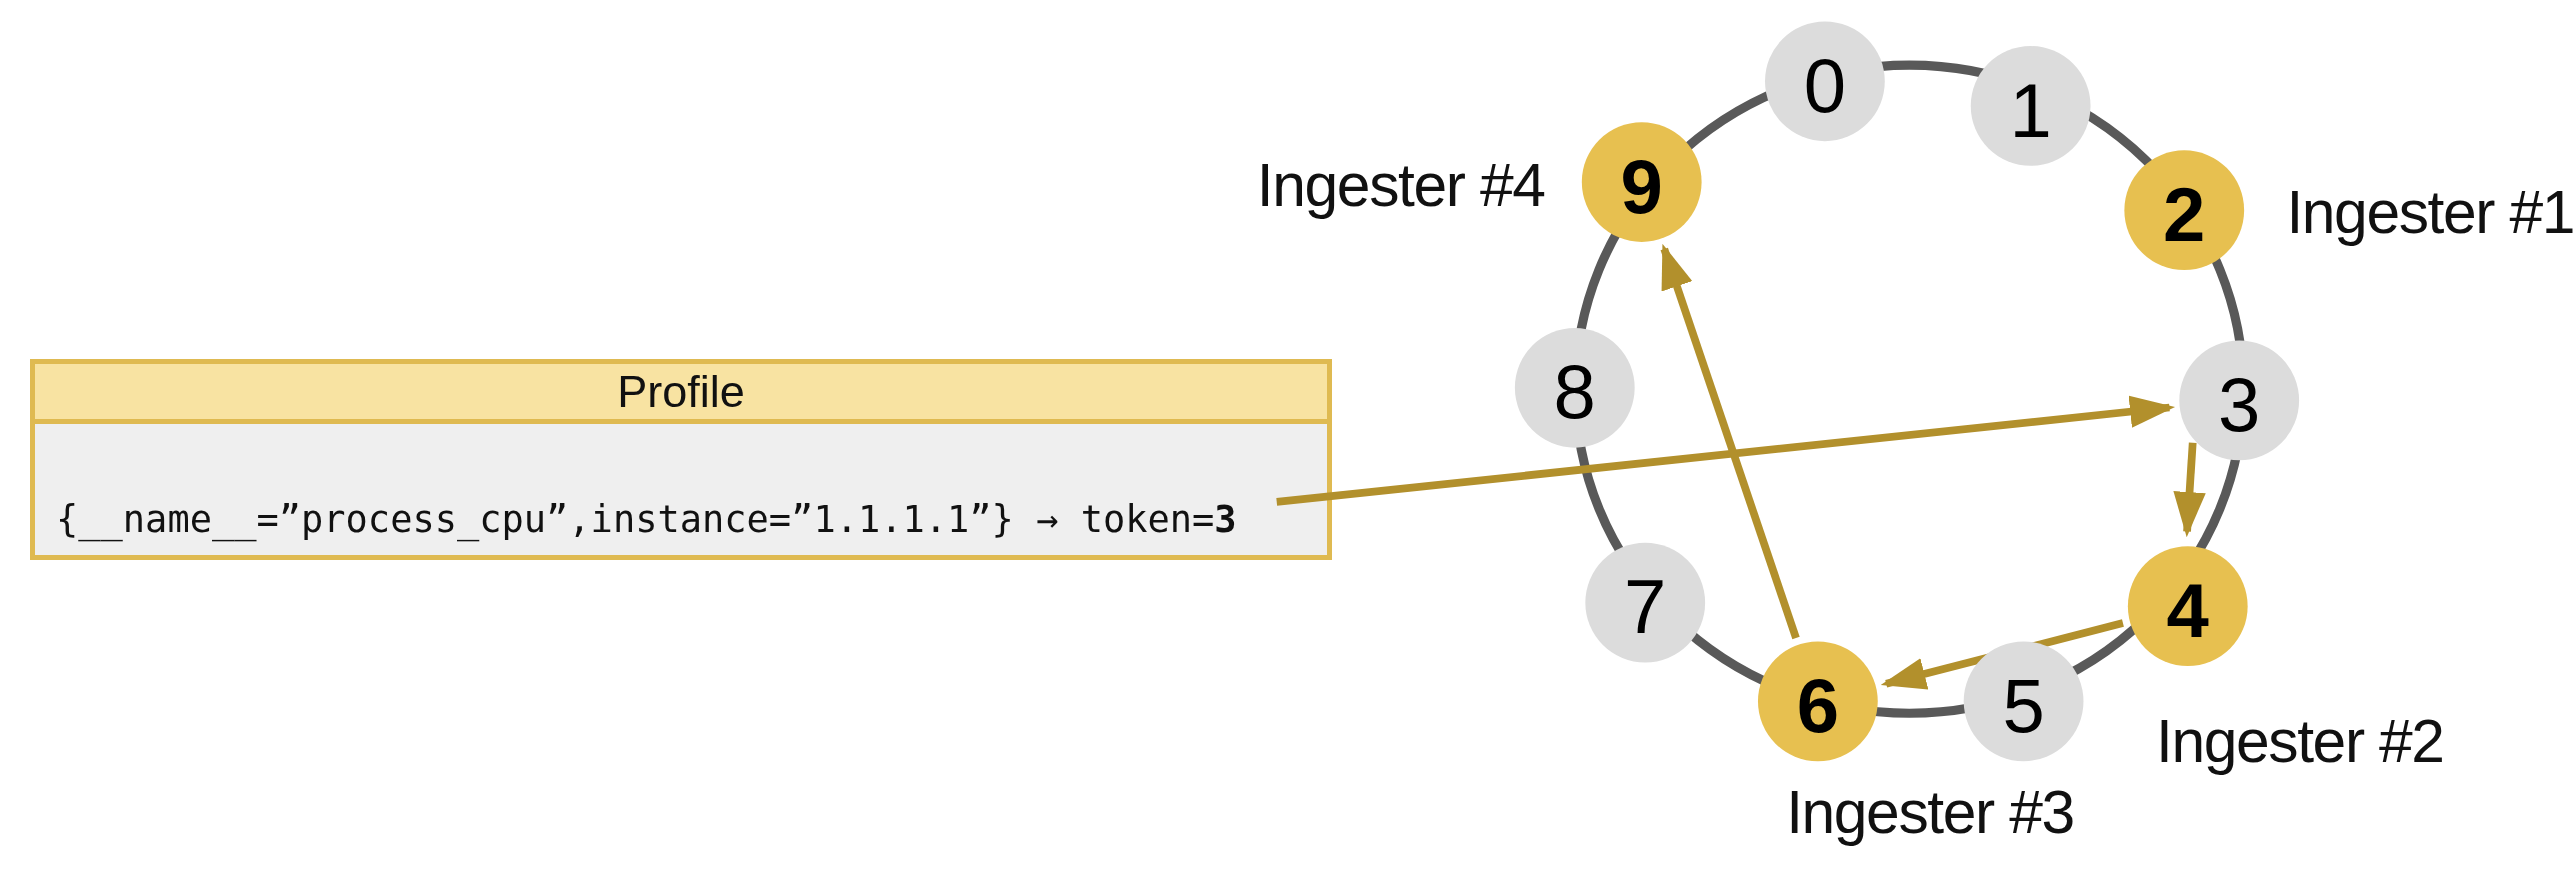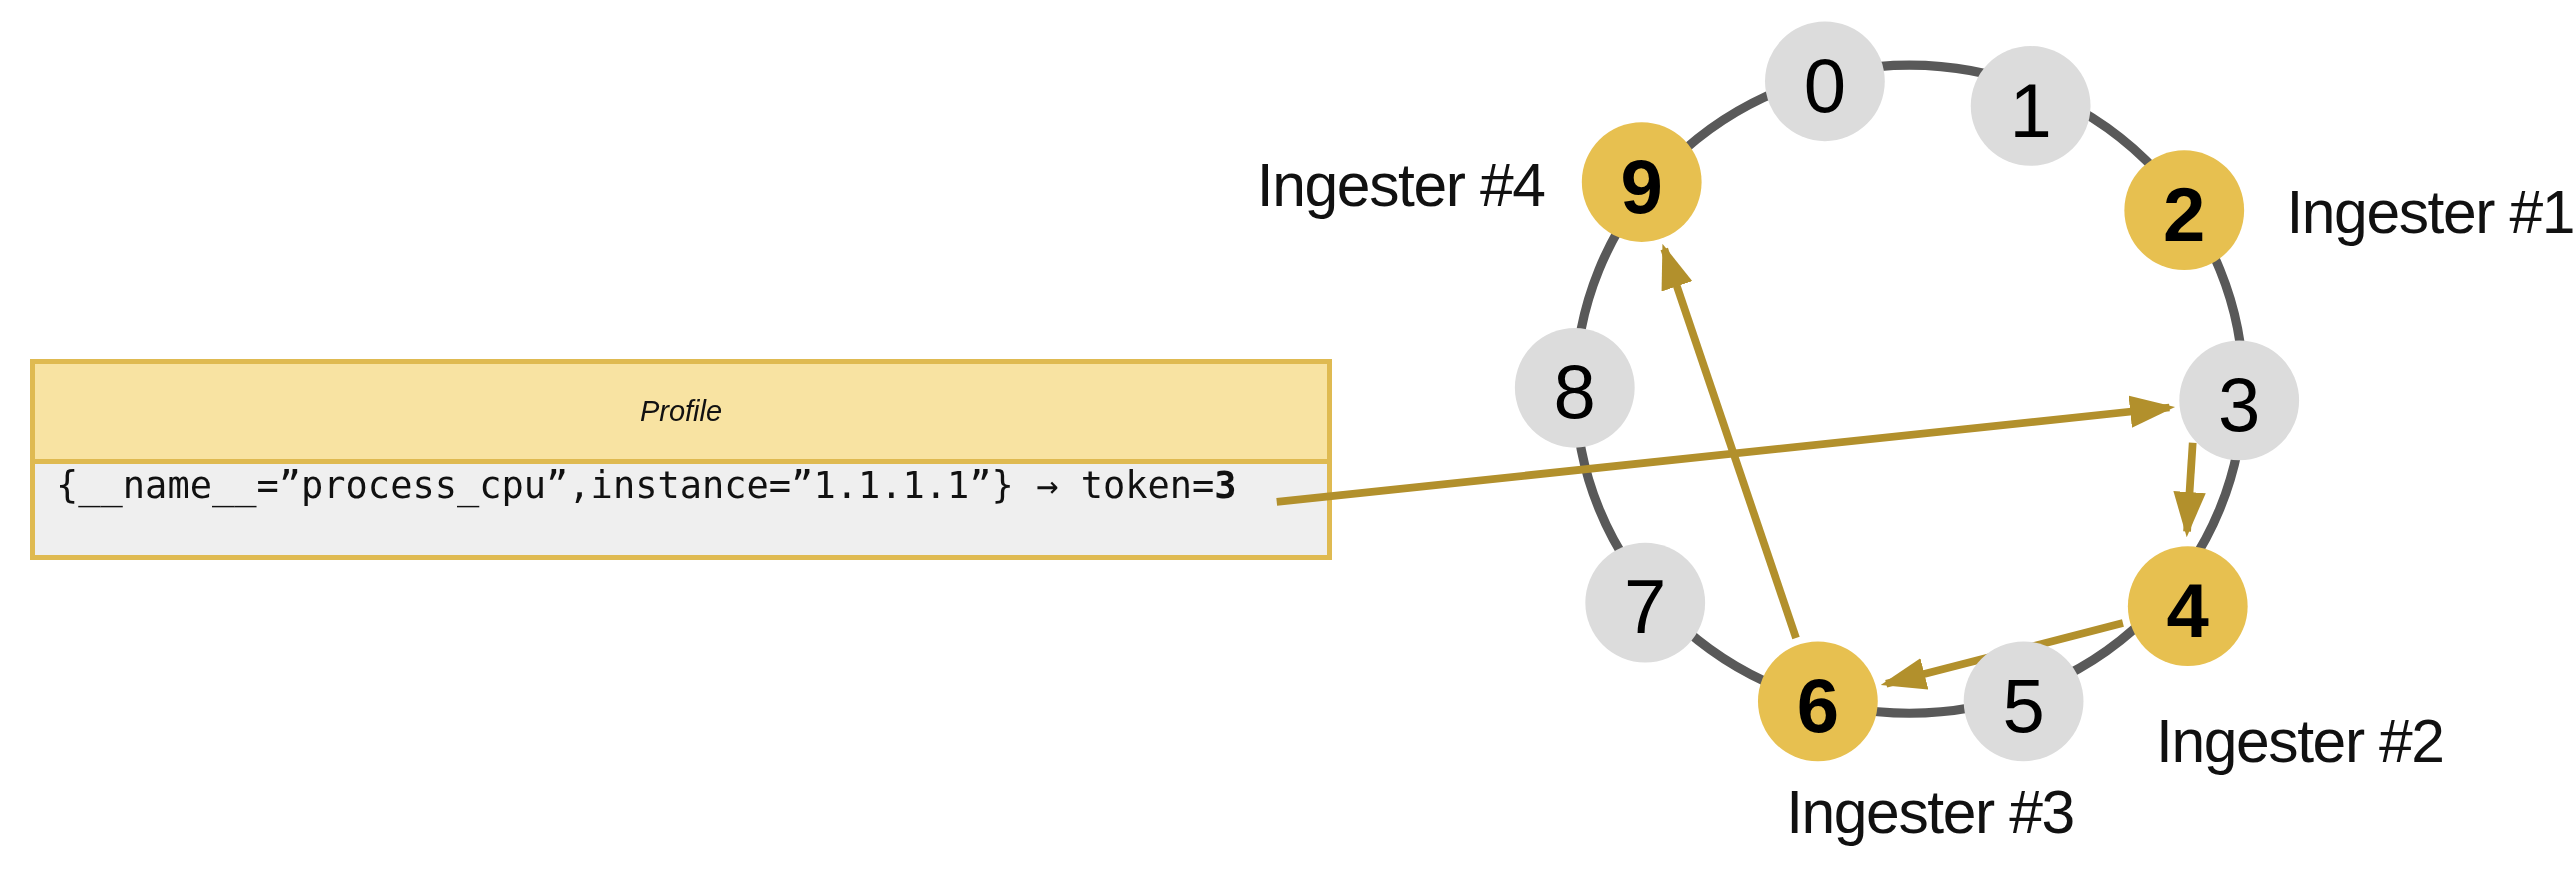--- a/index.html
+++ b/index.html
@@ -24,35 +24,34 @@
     top: 359px;
     width: 1302px;
     height: 201px;
     box-sizing: border-box;
     border: 5px solid var(--box-border, #DFBA51);
     background: var(--body-bg, #EFEFEF);
     z-index: 1;
   }
   .profile-title {
     box-sizing: border-box;
-    height: 100px;
+    height: 60px;
     border-bottom: 5px solid var(--box-border, #DFBA51);
     background: var(--title-bg, #F8E3A2);
     display: flex;
     align-items: center;
     justify-content: center;
-    font-size: 29px;
+    font-size: 45px;
     color: #111111;
-    font-style: italic;
   }
   .profile-body {
     box-sizing: border-box;
     height: 117px;
     display: flex;
-    align-items: flex-start;
+    align-items: flex-end;
     padding-left: 21px;
     font-family: "DejaVu Sans Mono", monospace;
     font-size: 37px;
     color: #111111;
     white-space: pre;
   }
   .profile-body b { font-weight: bold; }
   
   svg#diagram {
     position: absolute;

